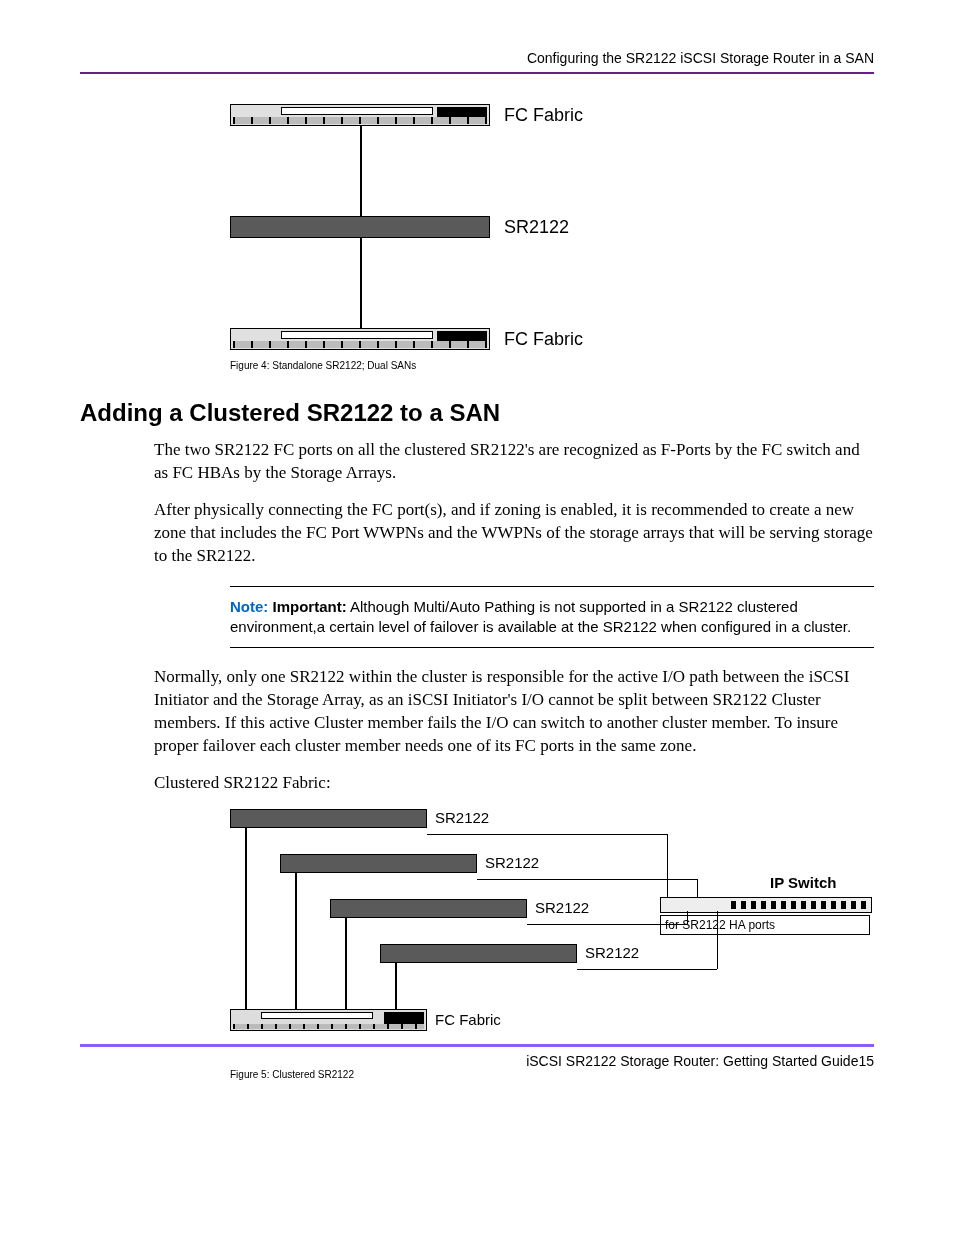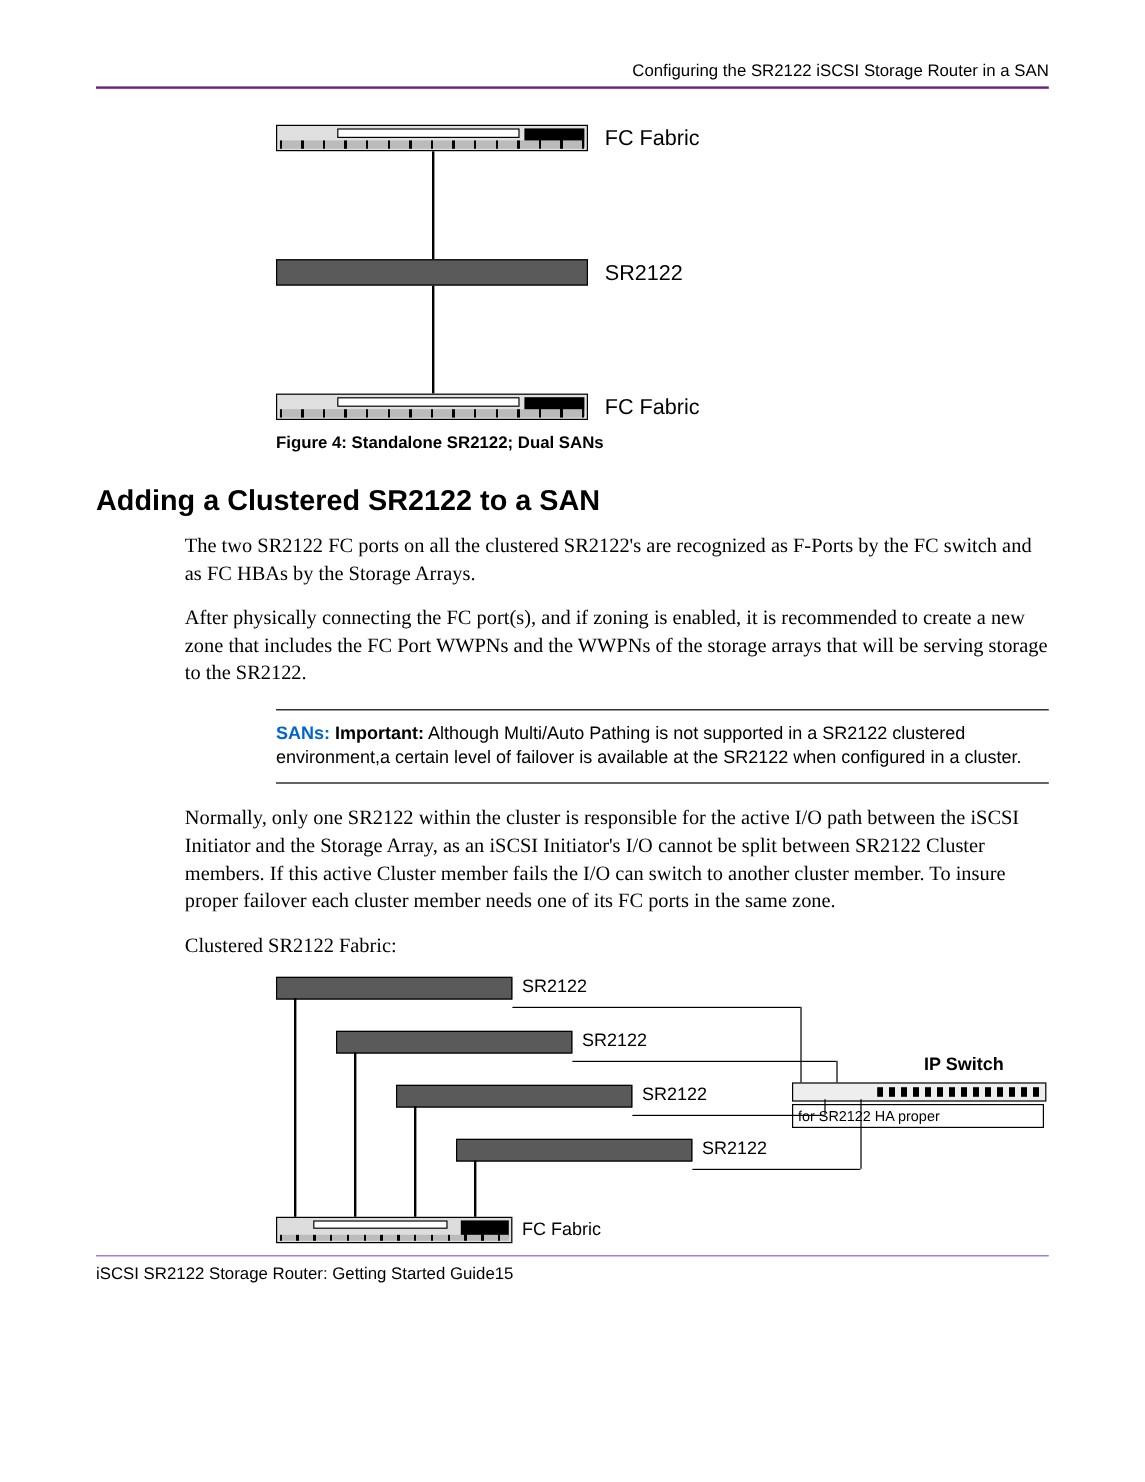--- a/index.html
+++ b/index.html
@@ -78,22 +78,22 @@
     font-size: 18px;
   }
   .connector {
     width: 2px;
     height: 90px;
     background: #000;
     margin-left: 130px;
   }
   .caption {
     font-family: Arial, Helvetica, sans-serif;
-    font-weight: bold;
-    font-size: 14px;
+    font-weight: normal;
+    font-size: 10px;
     margin-top: 10px;
     margin-left: 150px;
   }
   .section-heading {
     font-family: Arial, Helvetica, sans-serif;
     font-weight: bold;
     font-size: 24px;
     margin-top: 28px;
     margin-bottom: 12px;
   }
@@ -194,26 +194,26 @@
   }
   .fig5 .wire {
     position: absolute;
     background: #000;
   }
   .footer {
     position: absolute;
     bottom: 34px;
     left: 80px;
     right: 80px;
-    border-top: 1px solid #8b5cf6;
+    border-top: 3px solid #8b5cf6;
     padding-top: 6px;
     font-family: Arial, Helvetica, sans-serif;
     font-size: 14px;
     display: flex;
-    justify-content: flex-start;
+    justify-content: flex-end;
   }
 </style>
 </head>
 <body>
 
 <div class="page">
 
   <div class="header-right">Configuring the SR2122 iSCSI Storage Router in a SAN</div>
   <hr class="hr-purple">
 
@@ -242,21 +242,21 @@
     </div>
   </div>
   <div class="caption">Figure 4:  Standalone SR2122; Dual SANs</div>
 
   <div class="section-heading">Adding a Clustered SR2122 to a SAN</div>
 
   <div class="body-text">The two SR2122 FC ports on all the clustered SR2122's are recognized as F-Ports by the FC switch and as FC HBAs by the Storage Arrays.</div>
   <div class="body-text">After physically connecting the FC port(s), and if zoning is enabled, it is recommended to create a new zone that includes the FC Port WWPNs and the WWPNs of the storage arrays that will be serving storage to the SR2122.</div>
 
   <div class="note-box">
-    <span class="note-label">SANs:</span>
+    <span class="note-label">Note:</span>
     <span> </span>
     <span class="note-important">Important:</span>
     <span> </span>
     <span>Although Multi/Auto Pathing is not supported in a SR2122 clustered environment,a certain level of failover is available at the SR2122 when configured in a cluster.</span>
   </div>
 
   <div class="body-text">Normally, only one SR2122 within the cluster is responsible for the active I/O path between the iSCSI Initiator and the Storage Array, as an iSCSI Initiator's I/O cannot be split between SR2122 Cluster members. If this active Cluster member fails the I/O can switch to another cluster member. To insure proper failover each cluster member needs one of its FC ports in the same zone.</div>
   <div class="body-text"> Clustered SR2122 Fabric:</div>
 
   <div class="fig5">
@@ -275,39 +275,40 @@
 
     <div class="fc-device" style="left:0px; top:200px;">
       <div class="top-slot2"></div>
         <div class="right2"></div>
         <div class="ports2"></div>
     </div>
     <div class="mini-label" style="left:205px; top:202px;">FC Fabric</div>
 
     <div class="mini-label" style="left:540px; top:65px; font-weight:bold;">IP Switch</div>
     <div class="ip-switch-device" style="left:430px; top:88px;"></div>
-    <div class="ip-switch-box" style="left:430px; top:106px;">for SR2122 HA proper</div>
+    <div class="ip-switch-box" style="left:430px; top:106px;">for SR2122 HA ports</div>
 
     <div class="wire" style="left:15px; top:18px; width:2px; height:182px;"></div>
     <div class="wire" style="left:65px; top:63px; width:2px; height:137px;"></div>
     <div class="wire" style="left:115px; top:108px; width:2px; height:92px;"></div>
     <div class="wire" style="left:165px; top:153px; width:2px; height:47px;"></div>
 
     <div class="wire" style="left:197px; top:25px; width:240px; height:1px;"></div>
     <div class="wire" style="left:437px; top:25px; width:1px; height:63px;"></div>
 
     <div class="wire" style="left:247px; top:70px; width:220px; height:1px;"></div>
     <div class="wire" style="left:467px; top:70px; width:1px; height:18px;"></div>
 
     <div class="wire" style="left:297px; top:115px; width:160px; height:1px;"></div>
     <div class="wire" style="left:457px; top:102px; width:1px; height:13px;"></div>
 
     <div class="wire" style="left:347px; top:160px; width:140px; height:1px;"></div>
     <div class="wire" style="left:487px; top:102px; width:1px; height:58px;"></div>
   </div>
 
+  <div class="caption">Figure 5:  Clustered SR2122</div>
 
   <div class="footer">
     <span>iSCSI SR2122 Storage Router: Getting Started Guide</span>
     <span>15</span>
   </div>
 
 </div>
 
 </body></html>

